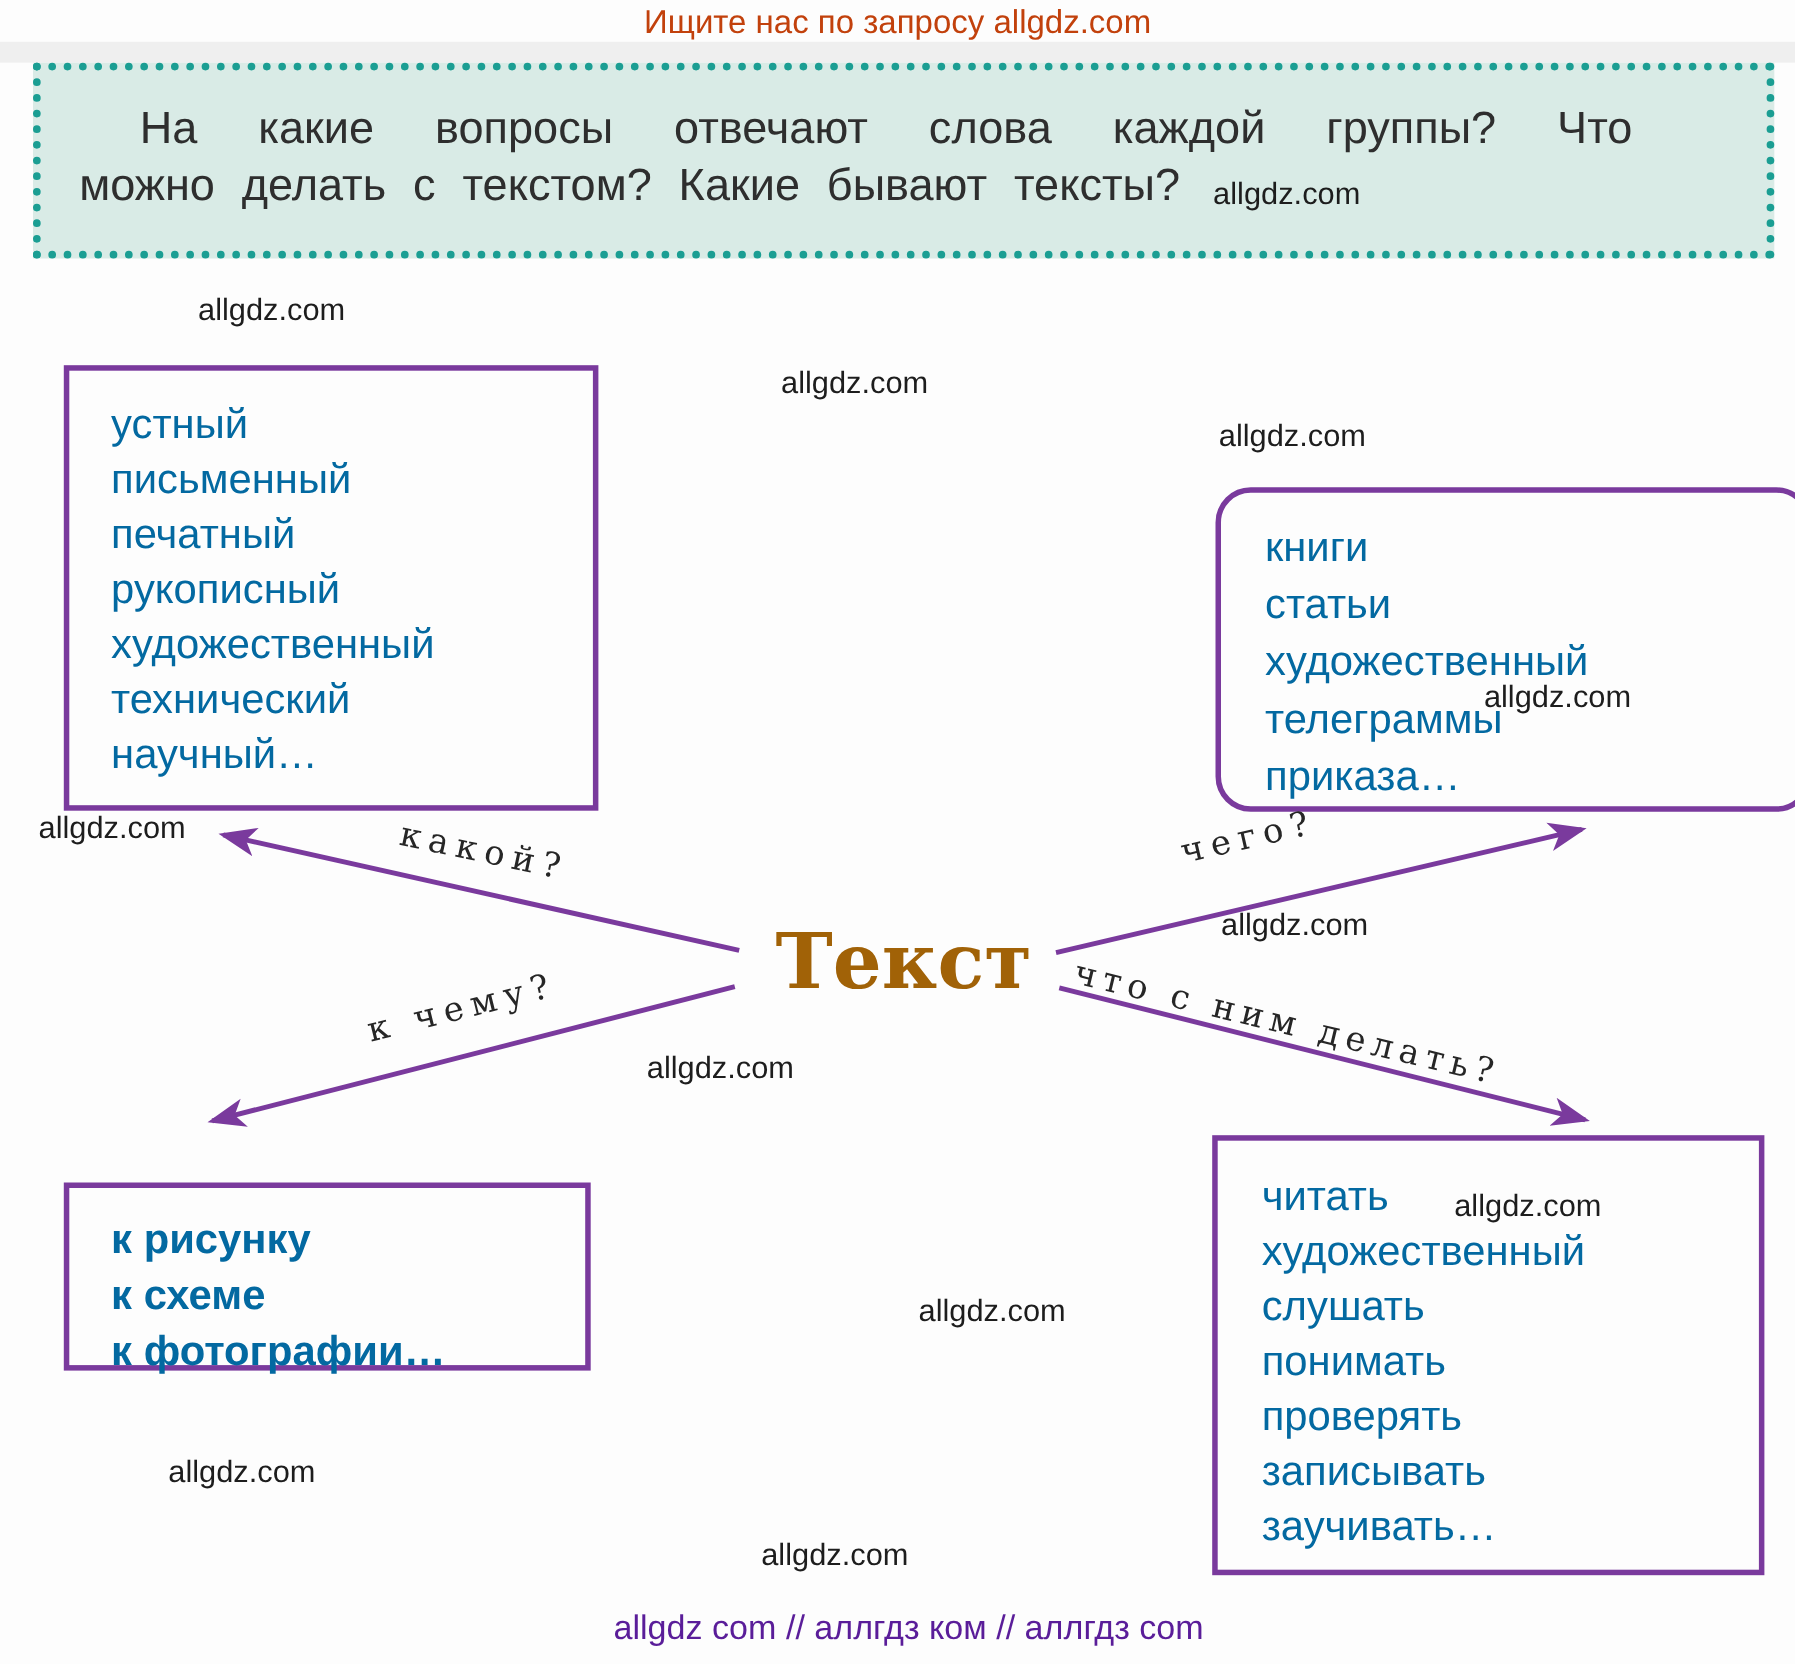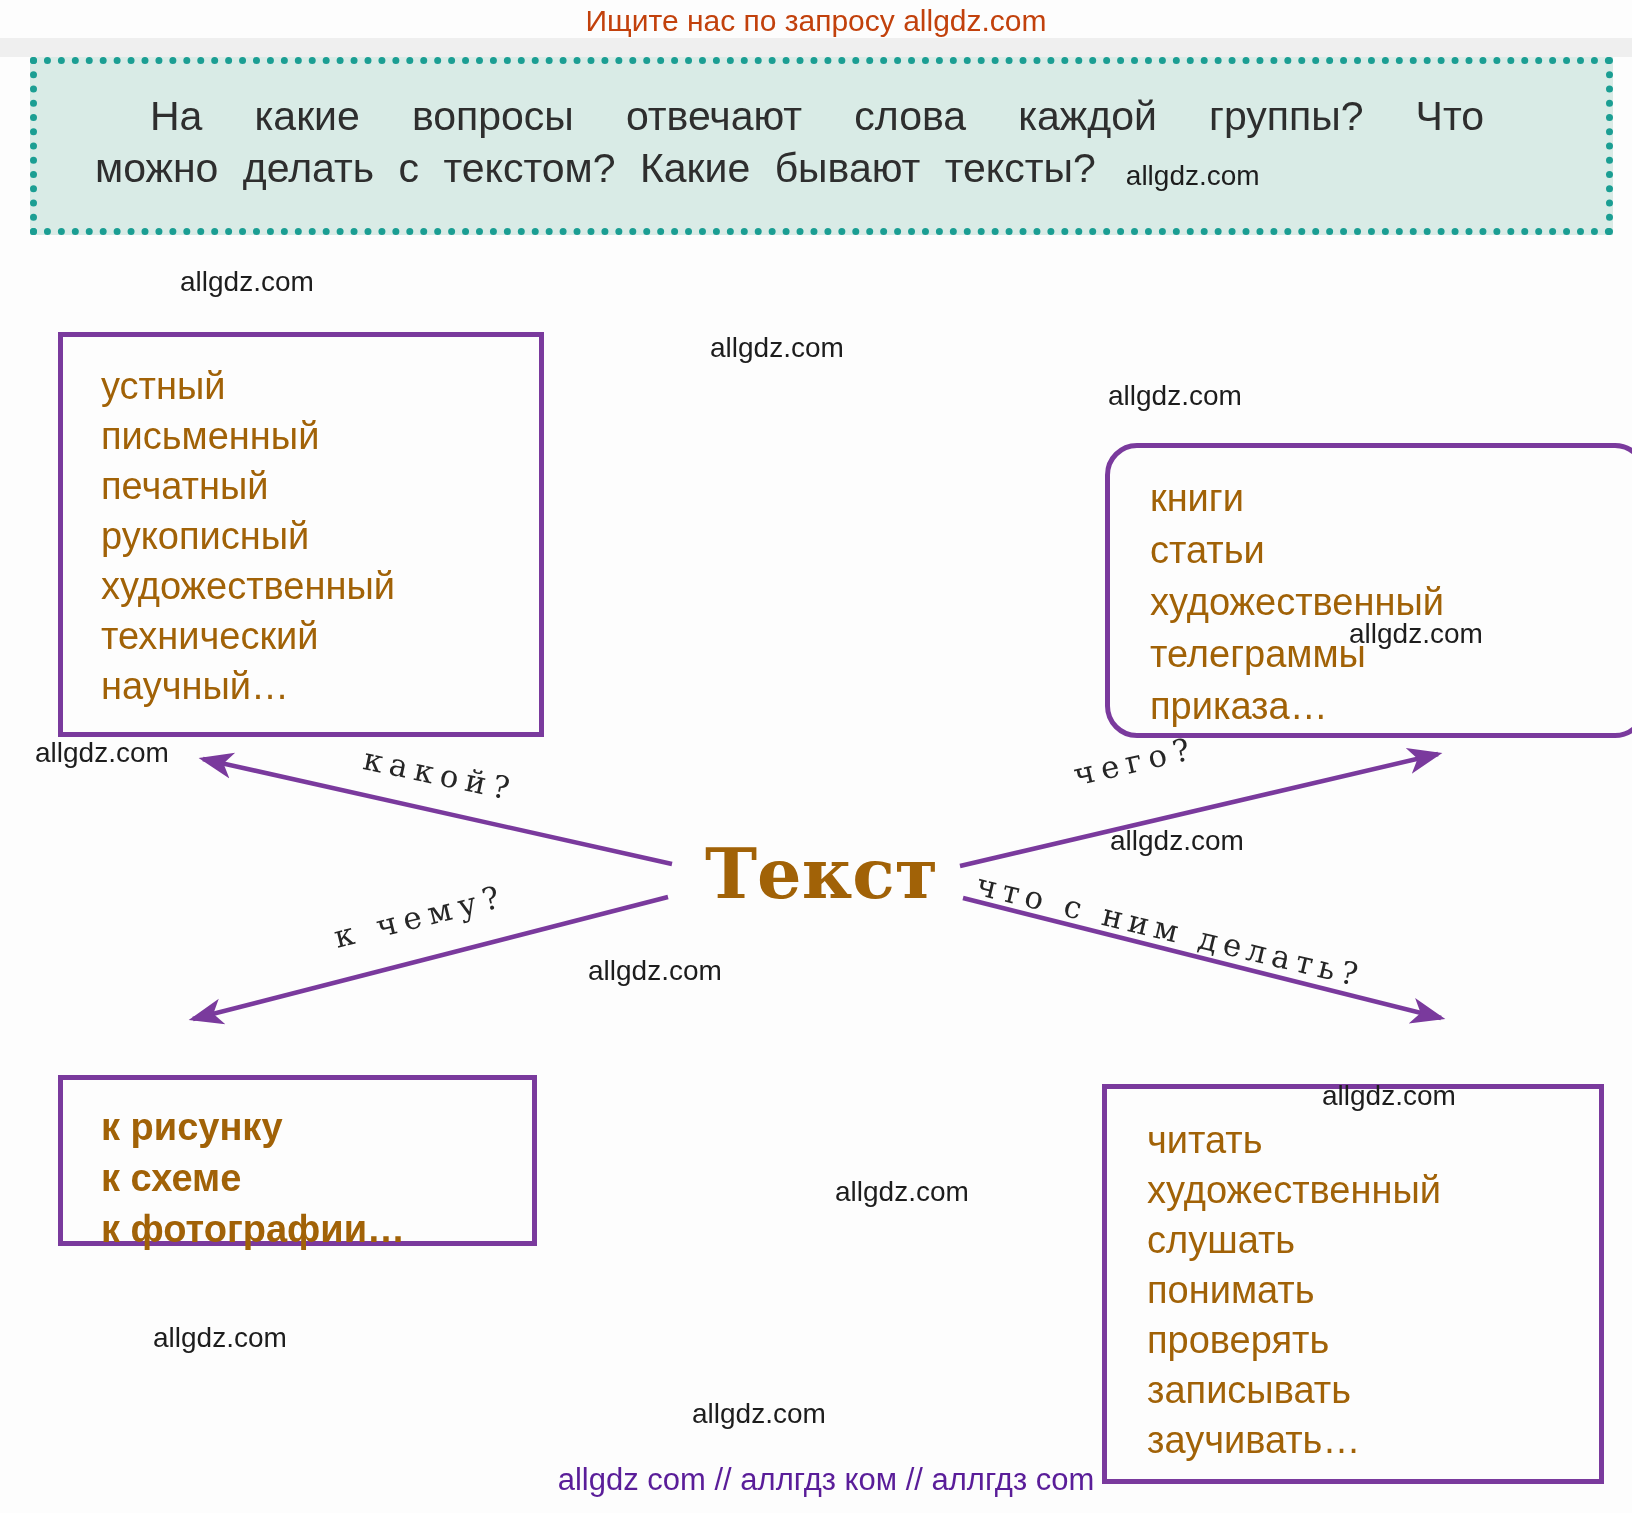--- a/index.html
+++ b/index.html
@@ -13,46 +13,46 @@
     position:absolute;top:4px;left:0;width:100%;
     text-align:center;font-size:30px;color:#c2410c;
   }
   .gray-band{
     position:absolute;top:38px;left:0;width:100%;height:19px;background:#efefef;
   }
   .instruction{
     position:absolute;left:30px;top:57px;width:1583px;height:178px;
     box-sizing:border-box;
     background:#d9ebe6;border:7px dotted #1b9e93;
-    padding:26px 122px 0 58px;
+    padding:26px 122px 0 35px;
     font-size:41px;color:#2e2e2e;
   }
   .instruction .line1{
     text-align:justify;text-align-last:justify;
     text-indent:55px;line-height:52px;white-space:normal;
   }
   .instruction .line2{
     line-height:52px;word-spacing:13px;
   }
   .instruction .wm-inline{
     font-size:28px;color:#1d1d1d;margin-left:30px;word-spacing:0;
     position:relative;top:3px;
   }
   .pbox{
     position:absolute;box-sizing:border-box;
     border:5px solid #7a3a9d;background:transparent;
   }
-  .pbox ul{list-style:none;margin:0;padding:0;font-size:38px;color:#a16207;}
+  .pbox ul{list-style:none;margin:0;padding:0;font-size:38px;color:#0369a1;}
   .box-types   {left:58px;  top:332px;  width:486px; height:405px; padding:24px 0 0 38px;}
   .box-types ul li{line-height:50px;}
   .box-genres  {left:1105px;top:443px;  width:542px; height:295px; padding:24px 0 0 40px;border-radius:32px;}
   .box-genres ul li{line-height:52px;}
   .box-towhat  {left:58px;  top:1075px; width:479px; height:171px; padding:22px 0 0 38px;font-weight:bold;}
   .box-towhat ul li{line-height:51px;}
-  .box-actions {left:1102px;top:1084px; width:502px; height:400px; padding:26px 0 0 40px;}
+  .box-actions {left:1102px;top:1032px; width:502px; height:400px; padding:26px 0 0 40px;}
   .box-actions ul li{line-height:50px;}
   .center-title{
     position:absolute;left:705px;top:838px;width:230px;text-align:center;
     font-family:"DejaVu Serif",serif;font-weight:bold;
     font-size:70px;line-height:72px;color:#a16207;
   }
   .qlabel{
     position:absolute;text-align:center;
     font-family:"DejaVu Serif",serif;font-size:31px;color:#262626;
     letter-spacing:7px;white-space:nowrap;

